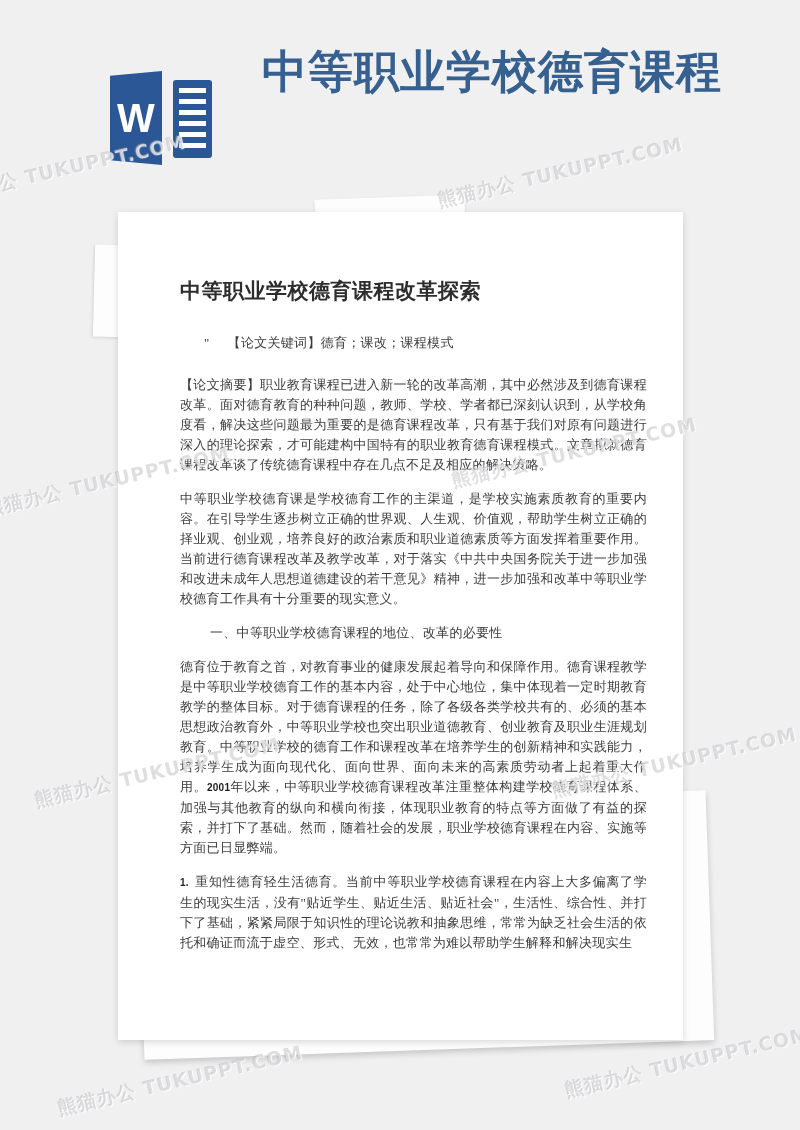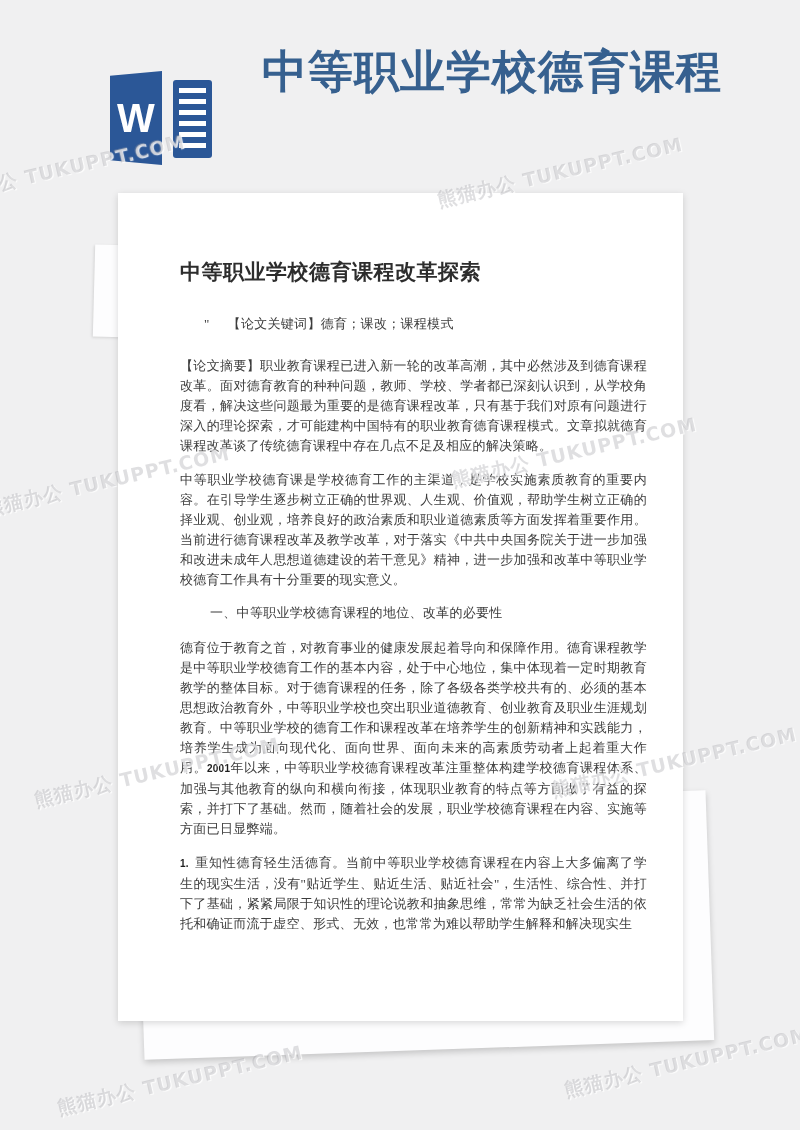--- a/index.html
+++ b/index.html
@@ -49,40 +49,40 @@
     left:94px;top:246px;width:120px;height:92px;
     transform:rotate(1.5deg);z-index:1;
     box-shadow:-1px 1px 3px rgba(0,0,0,0.12);
   }
   .sheet-bottom{
     left:140px;top:800px;width:570px;height:250px;
     transform:rotate(-2deg);z-index:1;
     box-shadow:0 3px 6px rgba(0,0,0,0.18);
   }
   .sheet-main{
-    left:118px;top:193px;width:565px;height:828px;z-index:3;
+    left:118px;top:212px;width:565px;height:828px;z-index:3;
     background:#ffffff;
     box-shadow:0 2px 7px rgba(0,0,0,0.15);
     box-sizing:border-box;
     padding:64px 36px 0 62px;
     overflow:hidden;
   }
 
   
   .doc-title{
     margin:0 0 27px 0;font-size:21px;line-height:30px;font-weight:600;
     color:#2d2d2d;letter-spacing:0.5px;
   }
   .doc p{
     margin:0 0 14px 0;font-size:13px;line-height:20px;
     color:#3c3c3c;letter-spacing:0.3px;text-align:justify;
   }
   .doc p.kw{margin-bottom:22px;text-indent:24px;}
   .doc p.kw .q{margin-right:18px;}
-  .doc p.heading{text-indent:30px;font-family:Liberation Mono, monospace;}
+  .doc p.heading{text-indent:30px;}
   .num-sans{
     font-family:"Liberation Sans","DejaVu Sans",sans-serif;
     font-weight:bold;color:#1d1d1d;font-size:10px;
   }
   .status-num{margin-right:6px;}
 
   
   .wm{
     position:absolute;z-index:10;white-space:nowrap;
     font-family:"DejaVu Sans","Liberation Sans",sans-serif;

